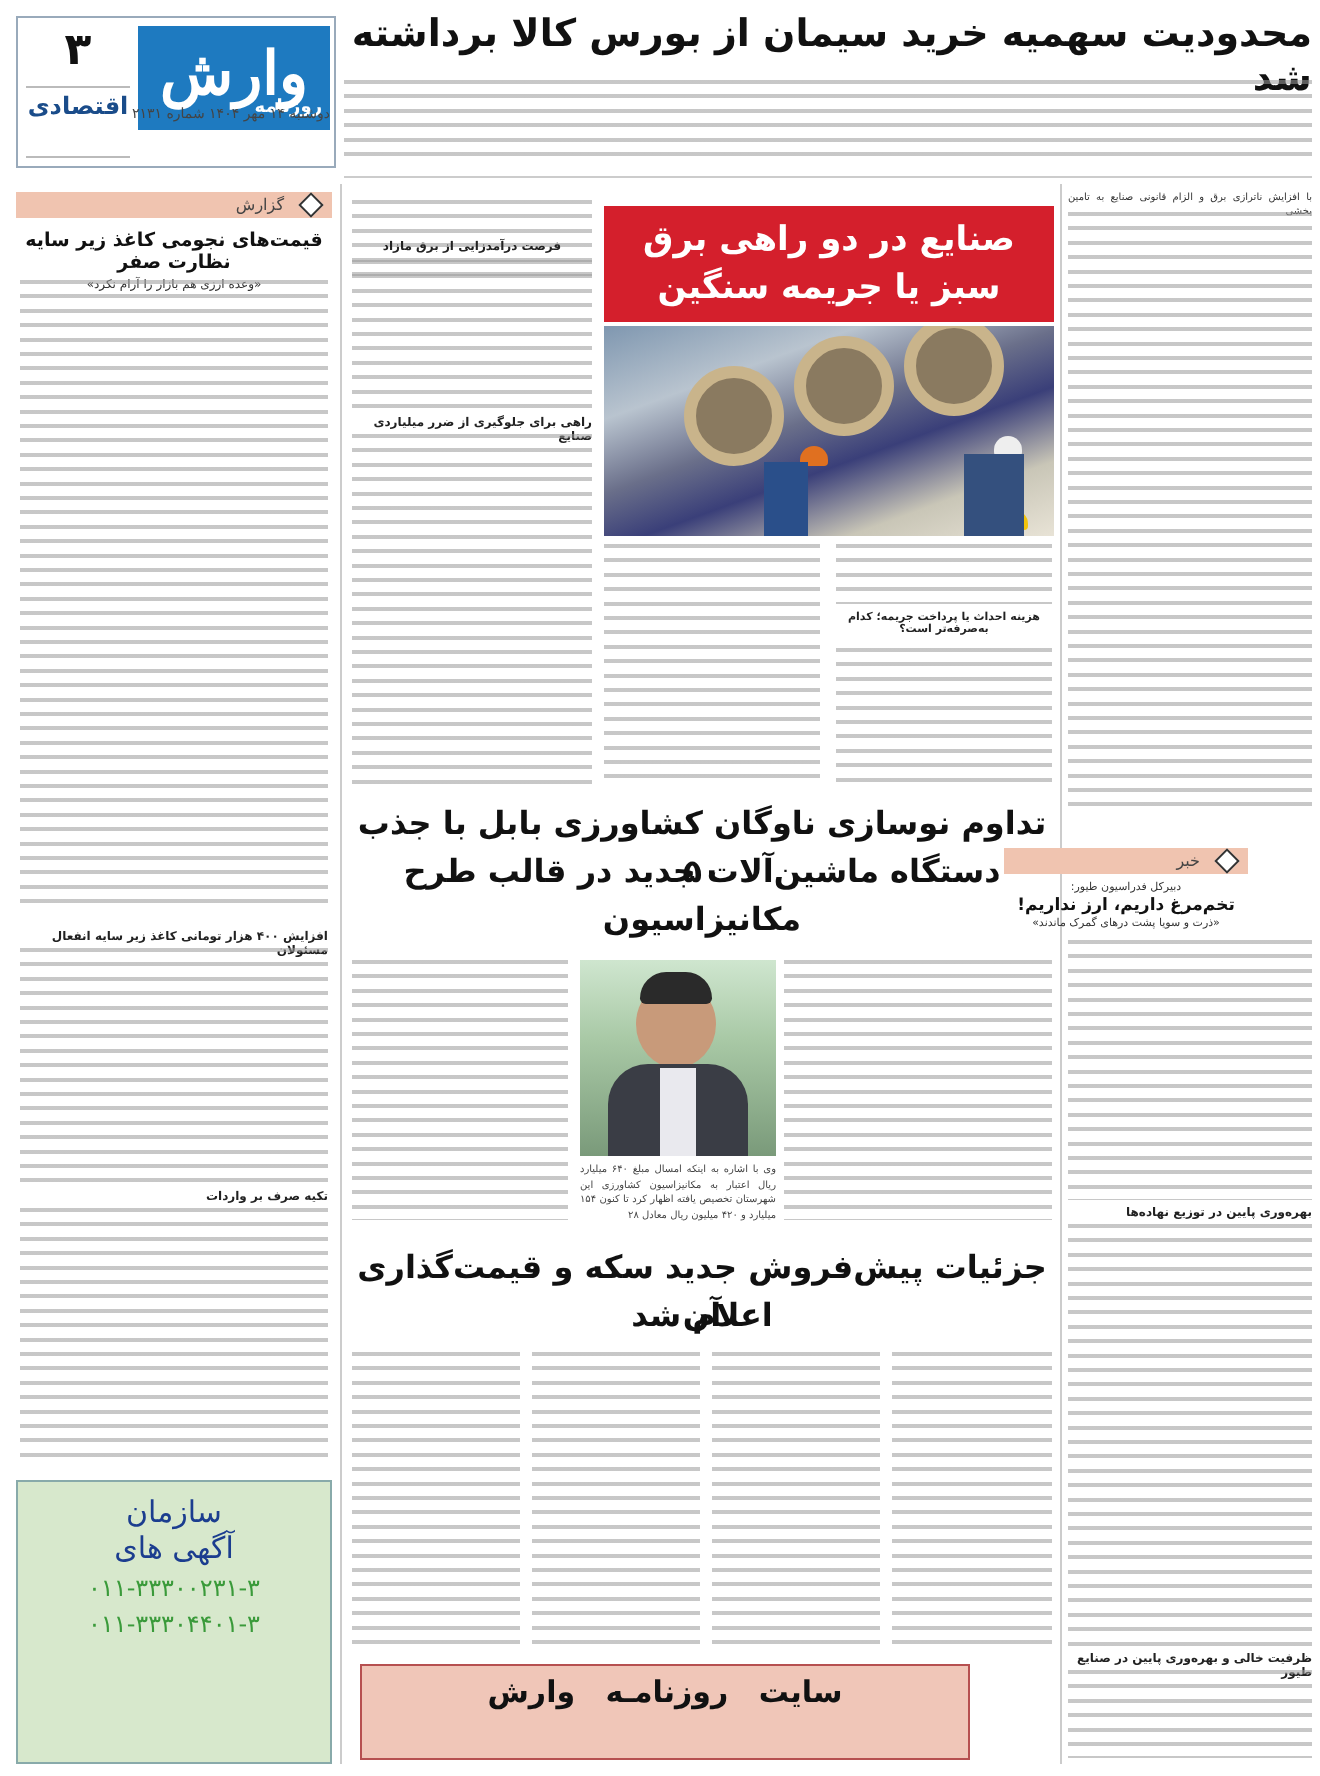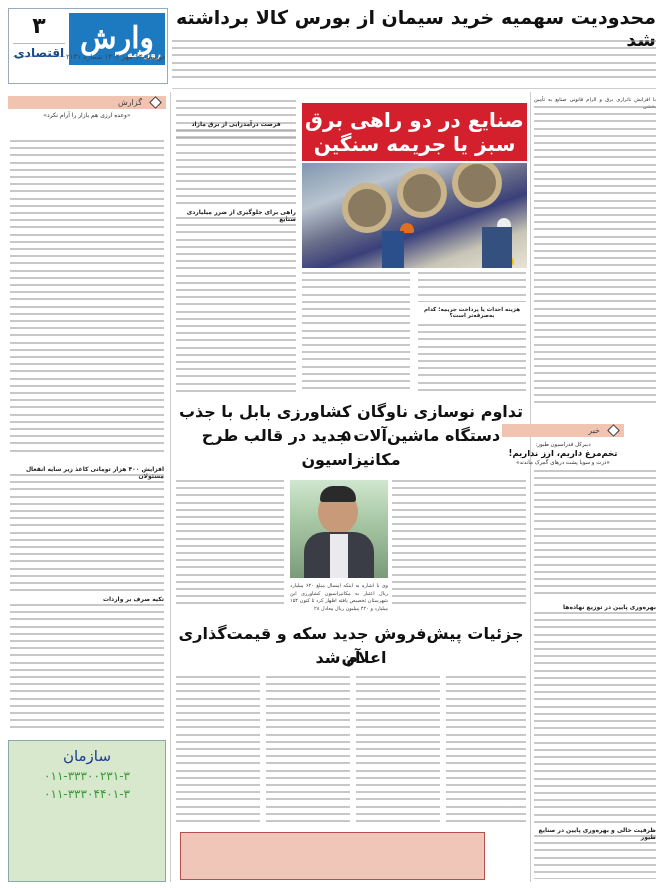--- a/index.html
+++ b/index.html
@@ -1,27 +1,27 @@
 <!DOCTYPE html>
 <html><head>
 <meta charset="utf-8">
 <style>
 *{box-sizing:border-box;margin:0;padding:0}
 body{width:660px;height:888px;background:#fff;font-family:"DejaVu Sans",sans-serif;overflow:hidden;position:relative;color:#222}
 .abs{position:absolute}
 .masthead{left:8px;top:8px;width:160px;height:76px;border:1px solid #9ab;background:#fff}
 .mh-num{position:absolute;left:4px;top:4px;width:52px;height:26px;font-size:22px;font-weight:bold;text-align:center;color:#111;font-family:"DejaVu Sans",sans-serif}
-.mh-sec{position:absolute;left:4px;top:34px;width:52px;height:14px;font-size:12px;font-weight:bold;text-align:center;color:#1a4c8a;border-top:1px solid #bbb;border-bottom:1px solid #bbb;padding-top:2px}
+.mh-sec{position:absolute;left:4px;top:34px;width:52px;height:36px;font-size:12px;font-weight:bold;text-align:center;color:#1a4c8a;border-top:1px solid #bbb;border-bottom:1px solid #bbb;padding-top:2px}
 .mh-logo{position:absolute;left:60px;top:4px;width:96px;height:52px;background:#1e7ac0;color:#fff;font-size:30px;font-weight:bold;text-align:center;line-height:50px;font-family:"DejaVu Serif",serif}
 .mh-logo small{font-size:9px;position:absolute;right:4px;bottom:6px;line-height:10px;font-family:"DejaVu Sans",sans-serif}
 .mh-date{position:absolute;left:4px;top:44px;width:152px;font-size:7px;color:#444;text-align:right;direction:rtl}
 .headline-top{left:172px;top:6px;width:484px;font-size:19px;font-weight:bold;direction:rtl;text-align:right;color:#111}
 .txt{font-size:5px;line-height:7.4px;color:#555;direction:rtl;text-align:justify;overflow:hidden}
 .lines{background:repeating-linear-gradient(to bottom,#9a9a9a 0,#9a9a9a 2px,transparent 2px,transparent 7.2px);opacity:.55}
-.redbox{left:302px;top:103px;width:225px;height:58px;background:#d41f2c;color:#fff;font-size:20px;font-weight:bold;text-align:center;line-height:24px;direction:rtl;padding-top:5px}
+.redbox{left:302px;top:103px;width:225px;height:58px;background:#d41f2c;color:#fff;font-size:17px;font-weight:bold;text-align:center;line-height:24px;direction:rtl;padding-top:5px}
 .photo-industry{left:302px;top:163px;width:225px;height:105px;background:linear-gradient(160deg,#7f97b0 0%,#b9c4cf 25%,#6a6f8a 45%,#3a3f79 60%,#c9c6b7 80%,#e8e3d6 100%);overflow:hidden}
 .pipe{position:absolute;border-radius:50%;border:6px solid #c9b48b;background:#8a7a60}
 .hat{position:absolute;width:14px;height:10px;border-radius:7px 7px 2px 2px}
 .tag-box{background:#f0c4b0;height:13px;font-size:8px;color:#444;direction:rtl;text-align:right;padding-right:24px;line-height:13px;position:relative}
 .tag-box .dia{position:absolute;right:6px;top:2px;width:9px;height:9px;border:1.5px solid #333;transform:rotate(45deg);background:#fff}
 .sec-title{font-size:9.5px;font-weight:bold;text-align:center;color:#111;direction:rtl}
 .sec-sub{font-size:6px;text-align:center;color:#333;direction:rtl}
 .h2{font-size:16px;font-weight:bold;color:#111;text-align:center;direction:rtl;line-height:24px}
 .portrait{left:290px;top:480px;width:98px;height:98px;background:linear-gradient(180deg,#cfe6cf 0%,#a9c9a6 40%,#7a9a7a 100%);overflow:hidden}
 .ad-box{left:8px;top:740px;width:158px;height:142px;background:#d7e8cc;border:1px solid #8aa;text-align:center;direction:rtl}
@@ -51,30 +51,32 @@
 <div class="abs headline-top">محدودیت سهمیه خرید سیمان از بورس کالا برداشته شد</div>
 <div class="abs txt lines" style="left:172px;top:40px;width:484px;height:42px"></div>
 
 <div class="abs" style="left:172px;top:88px;width:484px;height:1px;background:#ccc"></div>
 
 <div class="abs" style="left:8px;top:96px;width:158px">
   <div class="tag-box">
     <span class="dia"></span>
     <span>گزارش</span>
   </div>
+  <div class="sec-title" style="margin-top:6px">قیمت‌های نجومی کاغذ زیر سایه نظارت صفر</div>
   <div class="sec-sub" style="margin-top:2px">«وعده ارزی هم بازار را آرام نکرد»</div>
 </div>
 <div class="abs lines" style="left:10px;top:140px;width:154px;height:312px"></div>
 <div class="abs subhead" style="left:10px;top:465px;width:154px">افزایش ۴۰۰ هزار تومانی کاغذ زیر سایه انفعال مسئولان</div>
 <div class="abs lines" style="left:10px;top:474px;width:154px;height:118px"></div>
 <div class="abs subhead" style="left:10px;top:595px;width:154px">تکیه صرف بر واردات</div>
 <div class="abs lines" style="left:10px;top:604px;width:154px;height:128px"></div>
 
 <div class="abs ad-box">
   <div class="l1">سازمان</div>
+  <div class="l1" style="margin-top:0">آگهی های</div>
   <div class="ph">۰۱۱-۳۳۳۰۰۲۳۱-۳</div>
   <div class="ph">۰۱۱-۳۳۳۰۴۴۰۱-۳</div>
 </div>
 
 <div class="vline" style="left:170px;top:92px;height:790px"></div>
 
 <div class="abs lines" style="left:176px;top:100px;width:120px;height:38px"></div>
 <div class="abs subhead" style="left:176px;top:120px;width:120px;text-align:center">فرصت درآمدزایی از برق مازاد</div>
 <div class="abs lines" style="left:176px;top:130px;width:120px;height:74px"></div>
 <div class="abs subhead" style="left:176px;top:208px;width:120px">راهی برای جلوگیری از ضرر میلیاردی صنایع</div>
@@ -117,20 +119,21 @@
 <div class="abs lines" style="left:176px;top:480px;width:108px;height:130px"></div>
 
 <div class="abs h2" style="left:176px;top:622px;width:350px">جزئیات پیش‌فروش جدید سکه و قیمت‌گذاری آن</div>
 <div class="abs h2" style="left:176px;top:646px;width:350px">اعلام شد</div>
 <div class="abs lines" style="left:176px;top:676px;width:84px;height:150px"></div>
 <div class="abs lines" style="left:266px;top:676px;width:84px;height:150px"></div>
 <div class="abs lines" style="left:356px;top:676px;width:84px;height:150px"></div>
 <div class="abs lines" style="left:446px;top:676px;width:80px;height:150px"></div>
 
 <div class="abs site-box">
+  <div class="t1">سایت  روزنامـه  وارش</div>
 </div>
 
 <div class="abs" style="left:502px;top:424px;width:122px">
   <div class="tag-box">
     <span class="dia"></span>
     <span>خبر</span>
   </div>
   <div class="sec-sub" style="margin-top:4px;font-size:5.5px">دبیرکل فدراسیون طیور:</div>
   <div class="sec-title" style="font-size:8.5px;margin-top:1px">تخم‌مرغ داریم، ارز نداریم!</div>
   <div class="sec-sub" style="font-size:5.5px;margin-top:1px">«ذرت و سویا پشت درهای گمرک ماندند»</div>

